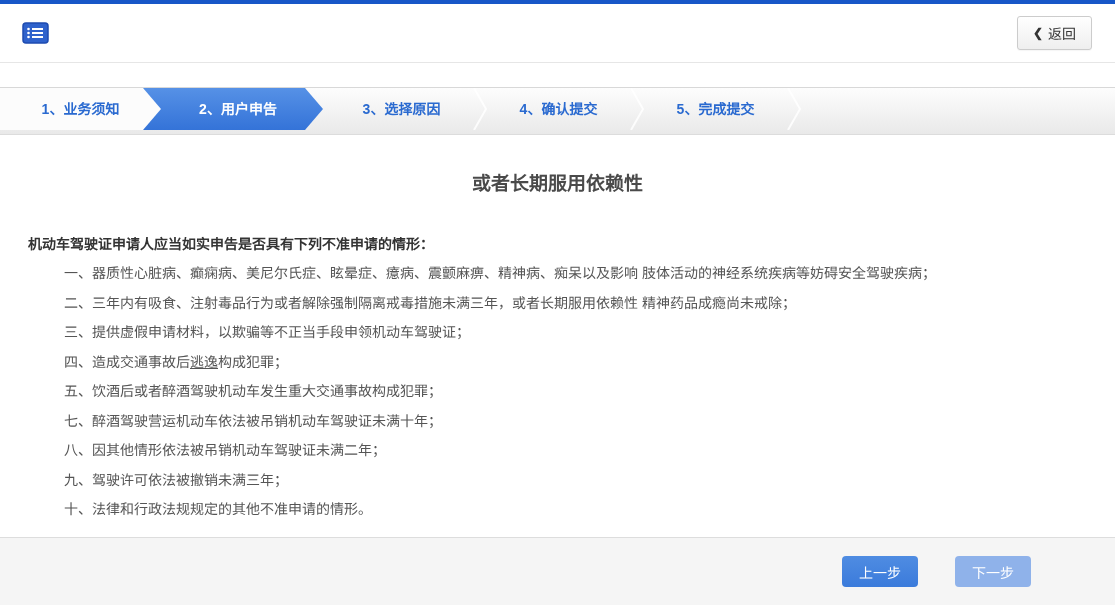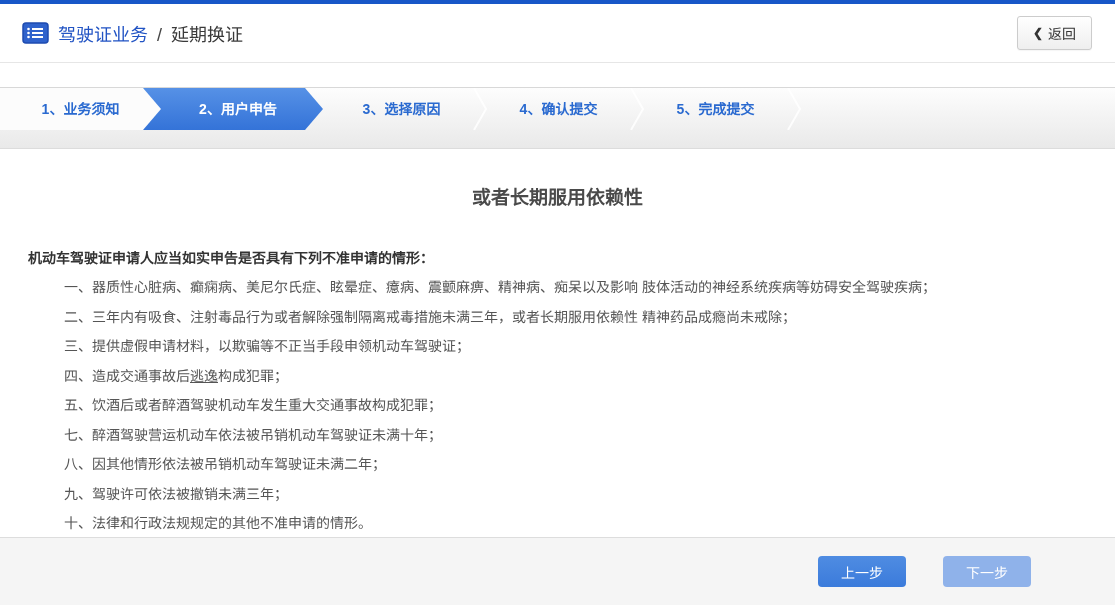--- a/index.html
+++ b/index.html
@@ -23,21 +23,21 @@
   .back-btn {
     display:inline-flex; align-items:center; gap:5px;
     background:linear-gradient(180deg,#ffffff,#efefef);
     border:1px solid #cccccc; border-radius:3px;
     padding:6px 15px; font-size:14px; color:#333; cursor:pointer;
     box-shadow:0 1px 1px rgba(0,0,0,0.04);
   }
   .back-chevron { font-size:12px; font-weight:bold; color:#333; }
   
   .stepbar {
-    margin-top:24px; height:62px; display:flex;
+    margin-top:24px; height:48px; display:flex;
     background:linear-gradient(180deg,#fdfdfd 0%,#e9e9e9 100%);
     border-top:1px solid #d8d8d8; border-bottom:1px solid #dcdcdc;
   }
   .step {
     height:42px; line-height:42px; text-align:center;
     font-size:14px; font-weight:bold; color:#2a6ad0;
     position:relative; cursor:pointer; white-space:nowrap;
   }
   .step--first {
     width:161px; z-index:3;
@@ -81,21 +81,21 @@
     background:#3473d8; border-color:#3473d8;
   }
   
   .footer {
     position:absolute; left:0; right:0; top:537px; height:68px;
     background:#f5f5f5; border-top:1px solid #dddddd;
     display:flex; align-items:center; justify-content:flex-end;
     padding-right:84px; gap:13px;
   }
   .btn {
-    width:88px; height:31px; border:none; border-radius:4px;
+    width:76px; height:31px; border:none; border-radius:4px;
     color:#fff; font-size:14px; cursor:pointer;
     font-family:"Liberation Sans","DejaVu Sans",sans-serif;
   }
   .btn-prev { background:linear-gradient(180deg,#4f8ce2,#3b7bdb); }
   .btn-next { background:#8fb2ea; cursor:default;margin-left:24px; }
 </style>
 </head>
 <body>
 
 <div class="topstrip"></div>
@@ -105,25 +105,20 @@
     <span style="display:inline-flex;">
       <svg width="27" height="22" viewBox="0 0 27 22">
         <rect x="1" y="1" width="25" height="20" rx="3" fill="#2f62cc" stroke="#1e4bb0" stroke-width="1.5"></rect>
         <circle cx="6.5" cy="7" r="1.3" fill="#fff"></circle>
         <circle cx="6.5" cy="11" r="1.3" fill="#fff"></circle>
         <circle cx="6.5" cy="15" r="1.3" fill="#fff"></circle>
         <rect x="10" y="6" width="11" height="2" fill="#fff"></rect>
         <rect x="10" y="10" width="11" height="2" fill="#fff"></rect>
         <rect x="10" y="14" width="11" height="2" fill="#fff"></rect>
       </svg>
-    </span>
-    <span class="page-crumb">
-      <span class="crumb-primary">驾驶证业务</span>
-      <span class="crumb-sep">/</span>
-      <span class="crumb-secondary">延期换证</span>
     </span>
   </div>
   <button class="back-btn">
     <span class="back-chevron">❮</span>
     <span>返回</span>
   </button>
 </div>
 
 <div class="stepbar">
   <div class="step step--first">

